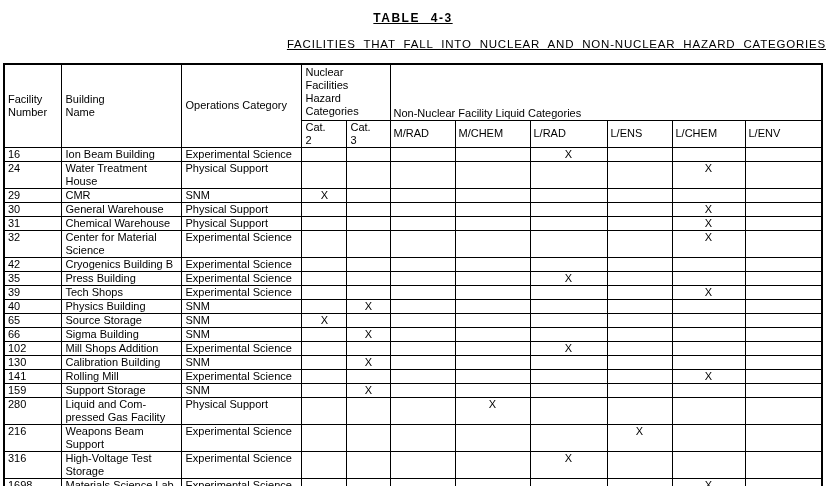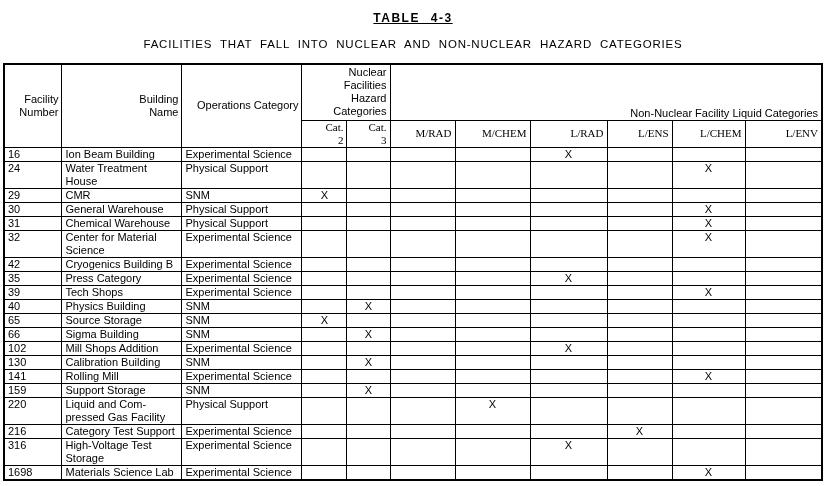--- a/index.html
+++ b/index.html
@@ -21,50 +21,51 @@
   .doc-title {
     text-align: center;
     font-size: 12px;
     font-weight: bold;
     letter-spacing: 1.5px;
     word-spacing: 6px;
     text-decoration: underline;
     margin: 0 0 12px 0;
   }
   .doc-subtitle, .doc-siteline {
-    text-align: center;
+    text-align: right;
     font-size: 11.5px;
     letter-spacing: 0.8px;
     word-spacing: 4px;
     margin: 0;
     line-height: 15px;
+    text-decoration: underline;
   }
   table.facilities {
     border-collapse: collapse;
     table-layout: fixed;
     width: 818px;
     margin: 11px auto 0 auto;
     border: 2px solid #000;
   }
   table.facilities th,
   table.facilities td {
     border: 1px solid #000;
     font-size: 11px;
     font-weight: normal;
     padding: 0 3px;
     overflow: hidden;
     box-sizing: border-box;
   }
   thead th {
-    text-align: right;
+    text-align: left;
     vertical-align: middle;
     line-height: 13px;
   }
   tr.head-top { height: 56px; }
-  tr.head-sub { height: 25px; font-family: Liberation Serif, serif; }
+  tr.head-sub { height: 25px; }
   th.prewrap { white-space: pre-line; }
   th.nonnuclear-group {
     vertical-align: bottom;
     padding-bottom: 4px;
   }
   tbody td {
     vertical-align: top;
     line-height: 13px;
     height: 13px;
     text-align: left;
@@ -203,21 +204,21 @@
           <td class="mark"></td>
           <td class="mark"></td>
           <td class="mark"></td>
           <td class="mark"></td>
           <td class="mark"></td>
           <td class="mark"></td>
           <td class="mark"></td>
         </tr>
         <tr>
           <td>35</td>
-          <td>Press Category</td>
+          <td>Press Building</td>
           <td>Experimental Science</td>
           <td class="mark"></td>
           <td class="mark"></td>
           <td class="mark"></td>
           <td class="mark"></td>
           <td class="mark">X</td>
           <td class="mark"></td>
           <td class="mark"></td>
           <td class="mark"></td>
         </tr>
@@ -319,35 +320,35 @@
           <td class="mark"></td>
           <td class="mark">X</td>
           <td class="mark"></td>
           <td class="mark"></td>
           <td class="mark"></td>
           <td class="mark"></td>
           <td class="mark"></td>
           <td class="mark"></td>
         </tr>
         <tr>
-          <td>220</td>
+          <td>280</td>
           <td>Liquid and Com-pressed Gas Facility</td>
           <td>Physical Support</td>
           <td class="mark"></td>
           <td class="mark"></td>
           <td class="mark"></td>
           <td class="mark">X</td>
           <td class="mark"></td>
           <td class="mark"></td>
           <td class="mark"></td>
           <td class="mark"></td>
         </tr>
         <tr>
           <td>216</td>
-          <td>Category Test Support</td>
+          <td>Weapons Beam Support</td>
           <td>Experimental Science</td>
           <td class="mark"></td>
           <td class="mark"></td>
           <td class="mark"></td>
           <td class="mark"></td>
           <td class="mark"></td>
           <td class="mark">X</td>
           <td class="mark"></td>
           <td class="mark"></td>
         </tr>

